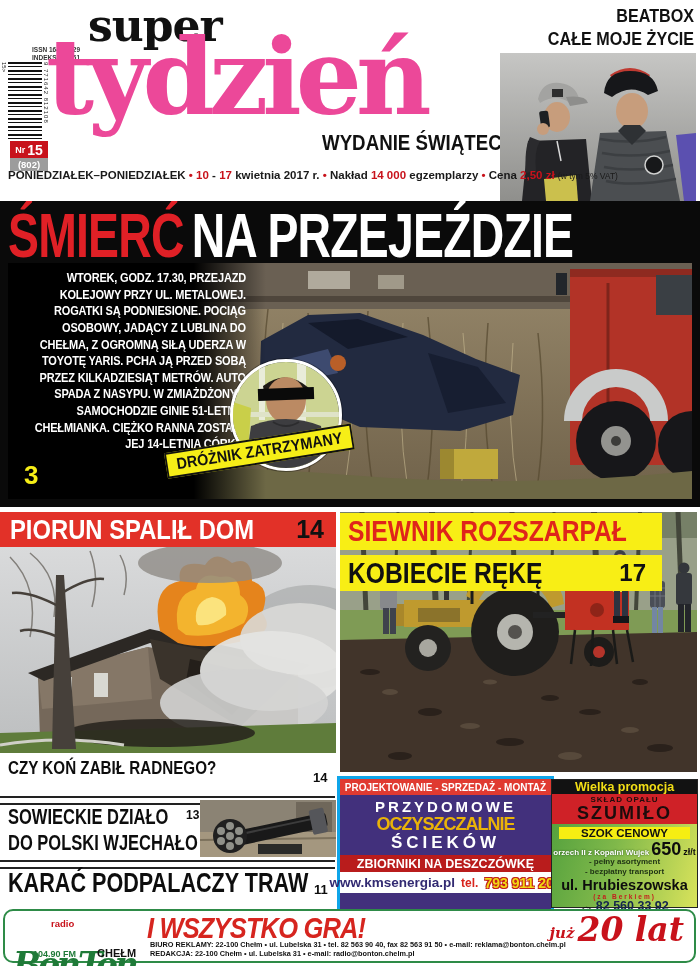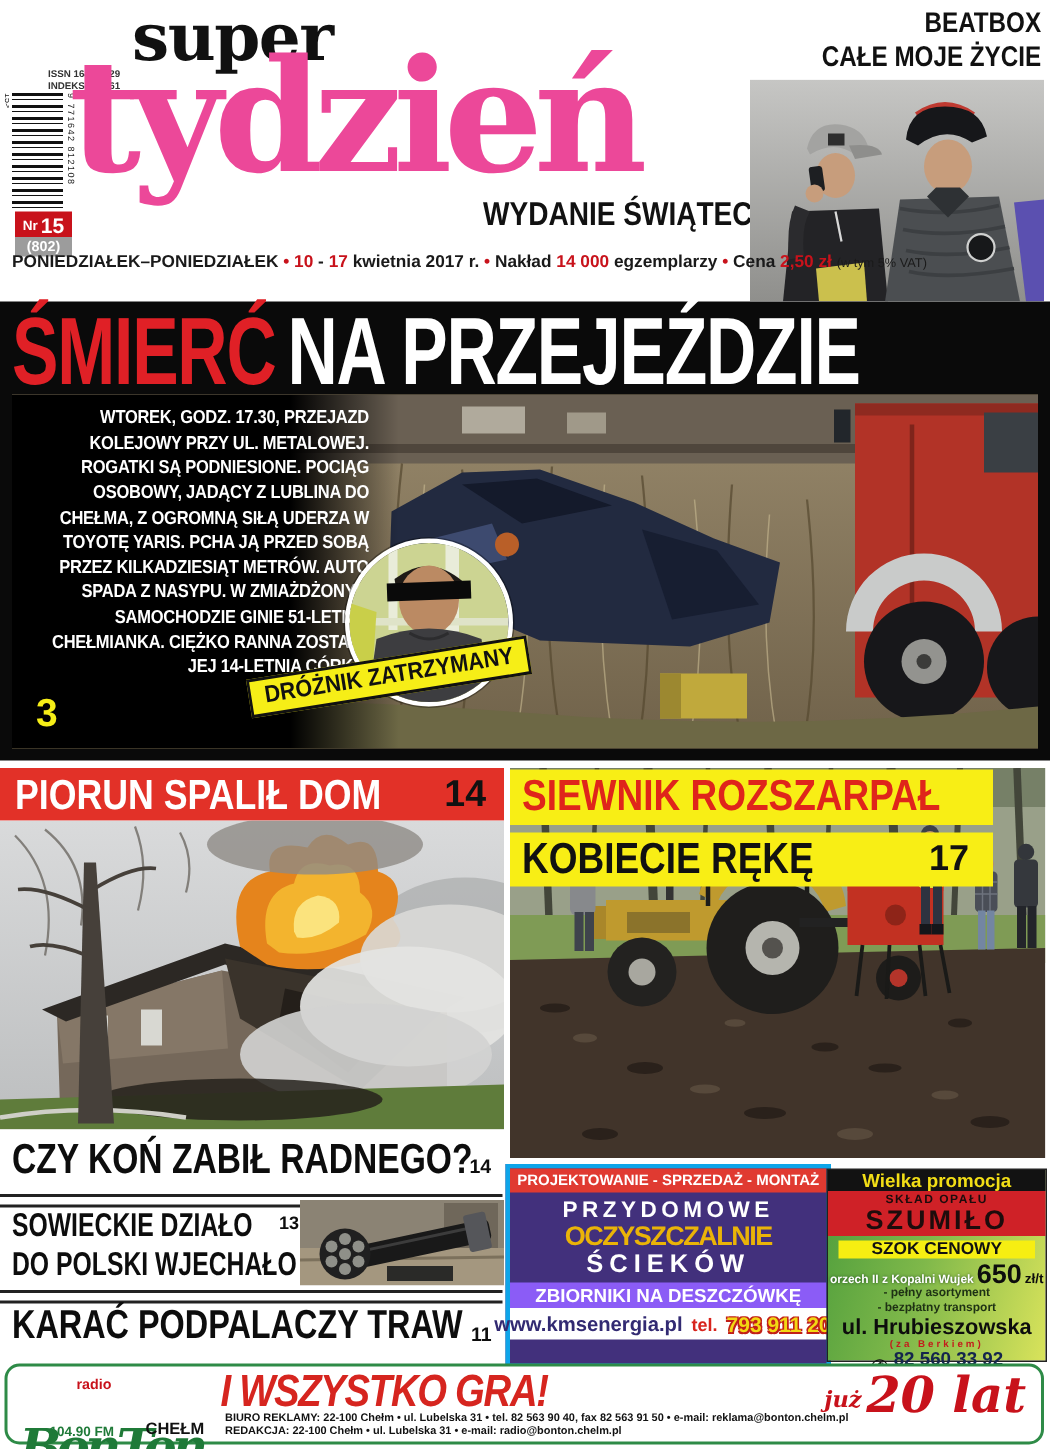--- a/index.html
+++ b/index.html
@@ -62,40 +62,40 @@
   .firephoto{left:0;top:547px;width:336px;height:206px;overflow:hidden;}
   .tractorphoto{left:340px;top:512px;width:357px;height:260px;overflow:hidden;}
   .t-r1{left:340px;top:513px;width:322px;height:37px;background:#f8ee15;display:flex;align-items:center;z-index:3;}
   .t-r1 .tr-txt{color:#df251b;font-weight:800;font-size:29px;margin-left:8px;white-space:nowrap;}
   .t-r2{left:340px;top:555px;width:322px;height:36px;background:#f8ee15;display:flex;align-items:center;z-index:3;}
   .t-r2 .tr-txt2{color:#111;font-weight:800;font-size:29px;margin-left:8px;white-space:nowrap;text-align:right;}
   .t-r2 .tr-pg{position:absolute;right:16px;color:#111;font-weight:800;font-size:24px;}
 
   
   .bh{color:#0d0d0d;font-weight:800;white-space:nowrap;}
-  .bh1{left:8px;top:757px;font-size:28px;}
+  .bh1{left:8px;top:757px;font-size:19px;}
   .bp1{left:313px;top:770px;font-size:13px;font-weight:800;}
   .sep{left:0;width:335px;height:5px;border-top:2px solid #222;border-bottom:2px solid #222;}
   .sep1{top:796px;} .sep2{top:860px;}
   .bh2a{left:8px;top:804px;font-size:22px;}
   .bp2{left:186px;top:808px;font-size:12px;font-weight:800;text-align:center;}
   .bh2b{left:8px;top:830px;font-size:22px;}
   .cannon{left:200px;top:800px;width:136px;height:57px;overflow:hidden;}
   .bh3{left:8px;top:868px;font-size:27px;}
   .bp3{left:314px;top:882px;font-size:13px;font-weight:800;}
 
   
   .kms{left:337px;top:776px;width:211px;height:130px;background:#42307c;border:3px solid #0ea5e9;
        display:flex;flex-direction:column;text-align:center;}
   .kms-top{background:#e03a31;color:#fff;font-weight:800;font-size:10px;height:16px;
            display:flex;align-items:center;justify-content:center;white-space:nowrap;}
   .kms-l1{color:#fff;font-weight:800;font-size:15px;letter-spacing:3px;margin-top:3px;}
   .kms-l2{color:#eab308;font-weight:800;font-size:18px;line-height:1.02;letter-spacing:-1px;}
   .kms-l3{color:#fff;font-weight:800;font-size:17px;letter-spacing:4px;}
-  .kms-l4{background:#8b5cf6;color:#fff;font-weight:800;font-size:12.5px;height:17px;margin-top:2px;
+  .kms-l4{background:#b91c1c;color:#fff;font-weight:800;font-size:12.5px;height:17px;margin-top:2px;
           display:flex;align-items:center;justify-content:center;white-space:nowrap;}
   .kms-bot{background:#fff;height:21px;display:flex;align-items:center;justify-content:center;
            gap:6px;white-space:nowrap;}
   .kms-site{color:#322a72;font-weight:800;font-size:13.5px;}
   .kms-tel-l{color:#d8241d;font-weight:800;font-size:12px;}
   .kms-tel{color:#f2d813;font-weight:800;font-size:14px;text-shadow:1px 1px 0 #c22018,-1px -1px 0 #c22018,
            1px -1px 0 #c22018,-1px 1px 0 #c22018;}
 
   
   .szu{left:551px;top:779px;width:145px;height:127px;border:1px solid #222;display:flex;

